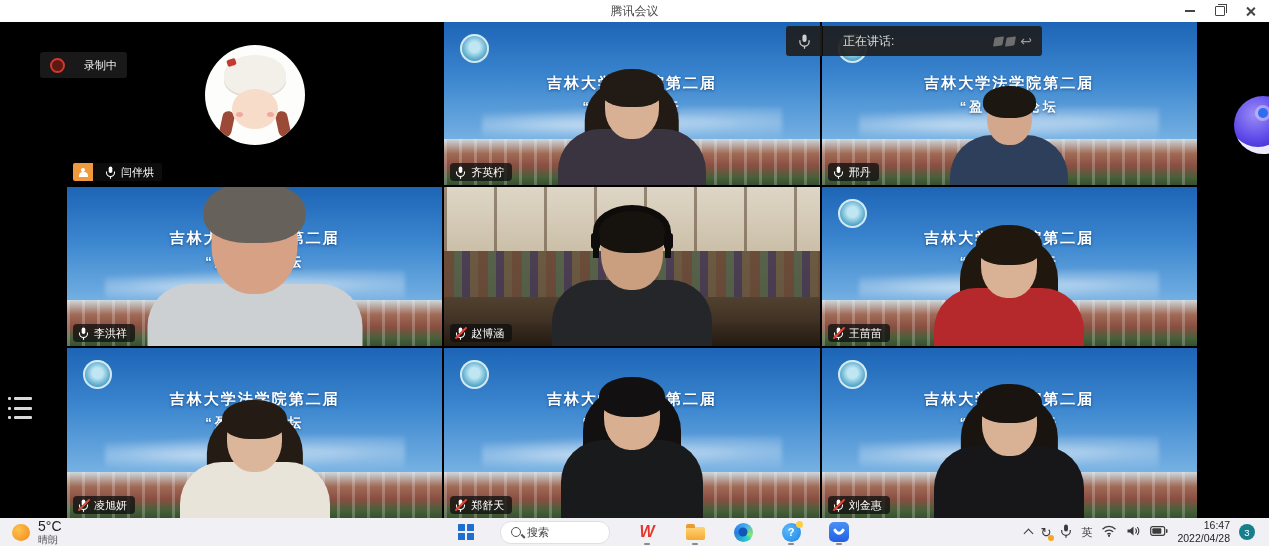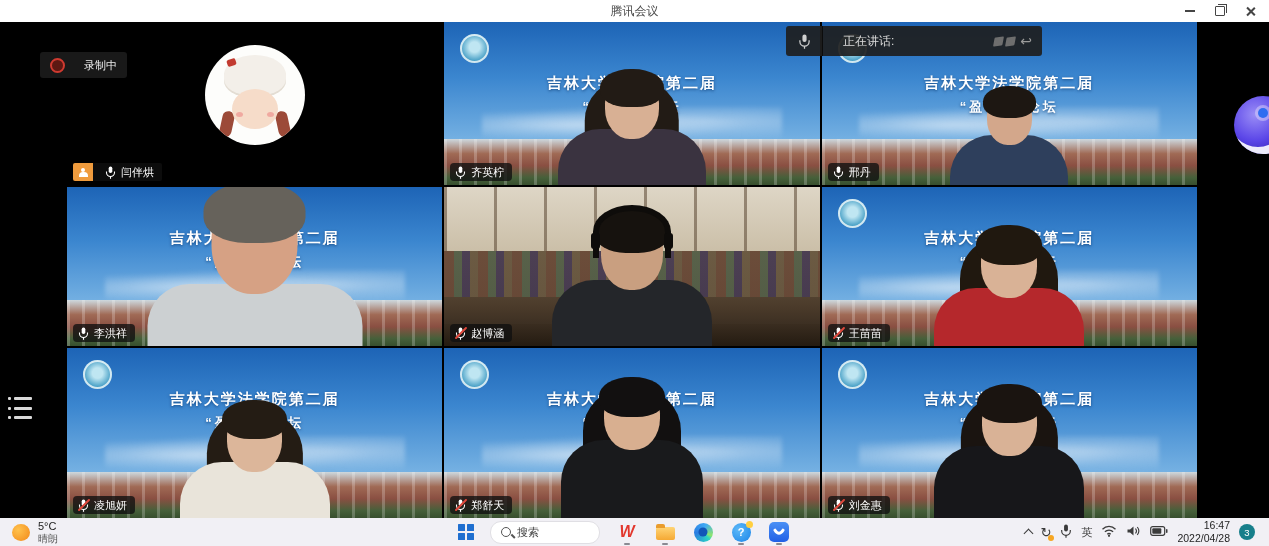--- a/index.html
+++ b/index.html
@@ -121,23 +121,23 @@
         background:radial-gradient(circle at 36% 32%,#9a8df6 0%,#5b46e8 48%,#2d1fae 85%);
         box-shadow:inset -5px -7px 0 rgba(255,255,255,.9);}
   .orb::before{content:"";position:absolute;top:12px;left:50%;transform:translateX(-50%);
         width:10px;height:10px;border-radius:50%;background:#2f6df0;box-shadow:0 0 0 3px rgba(255,255,255,.35);}
 
   
   .taskbar{position:absolute;left:0;top:518px;width:1269px;height:28px;background:#f1f0f5;z-index:30;}
   .weather{position:absolute;left:12px;top:0;height:28px;display:flex;align-items:center;gap:8px;}
   .sun{width:18px;height:17px;border-radius:50%;background:radial-gradient(circle at 35% 35%,#ffc24d,#f28818);}
   .wtxt{line-height:1.15;}
-  .wtemp{font-size:11px;color:#222;}
+  .wtemp{font-size:14px;color:#222;}
   .wcond{font-size:10px;color:#5a5a5a;}
-  .tb-center{position:absolute;left:458px;top:0;height:28px;display:flex;align-items:center;gap:16px;}
+  .tb-center{position:absolute;left:458px;top:0;height:28px;display:flex;align-items:center;gap:26px;}
   .start{width:16px;height:16px;display:grid;grid-template-columns:1fr 1fr;grid-template-rows:1fr 1fr;gap:1.5px;}
   .start i{background:#1f6fd0;border-radius:0.5px;}
   .search{width:88px;height:21px;background:#fff;border:1px solid #e0dfe4;border-radius:11px;
         display:flex;align-items:center;padding:0 10px;gap:6px;font-size:11px;color:#3d3d3d;}
   .mag{width:8px;height:8px;border:1.5px solid #555;border-radius:50%;position:relative;flex:0 0 auto;}
   .mag::after{content:"";position:absolute;right:-3px;bottom:-2.5px;width:1.5px;height:4.5px;background:#555;transform:rotate(-45deg);}
   .app{position:relative;width:22px;height:24px;display:flex;align-items:center;justify-content:center;}
   .app.running::after{content:"";position:absolute;bottom:-1px;left:50%;transform:translateX(-50%);
         width:6px;height:2.5px;border-radius:2px;background:#8a8a92;}
   .wps{font-size:16px;font-weight:900;font-style:italic;color:#e2382e;line-height:1;}

